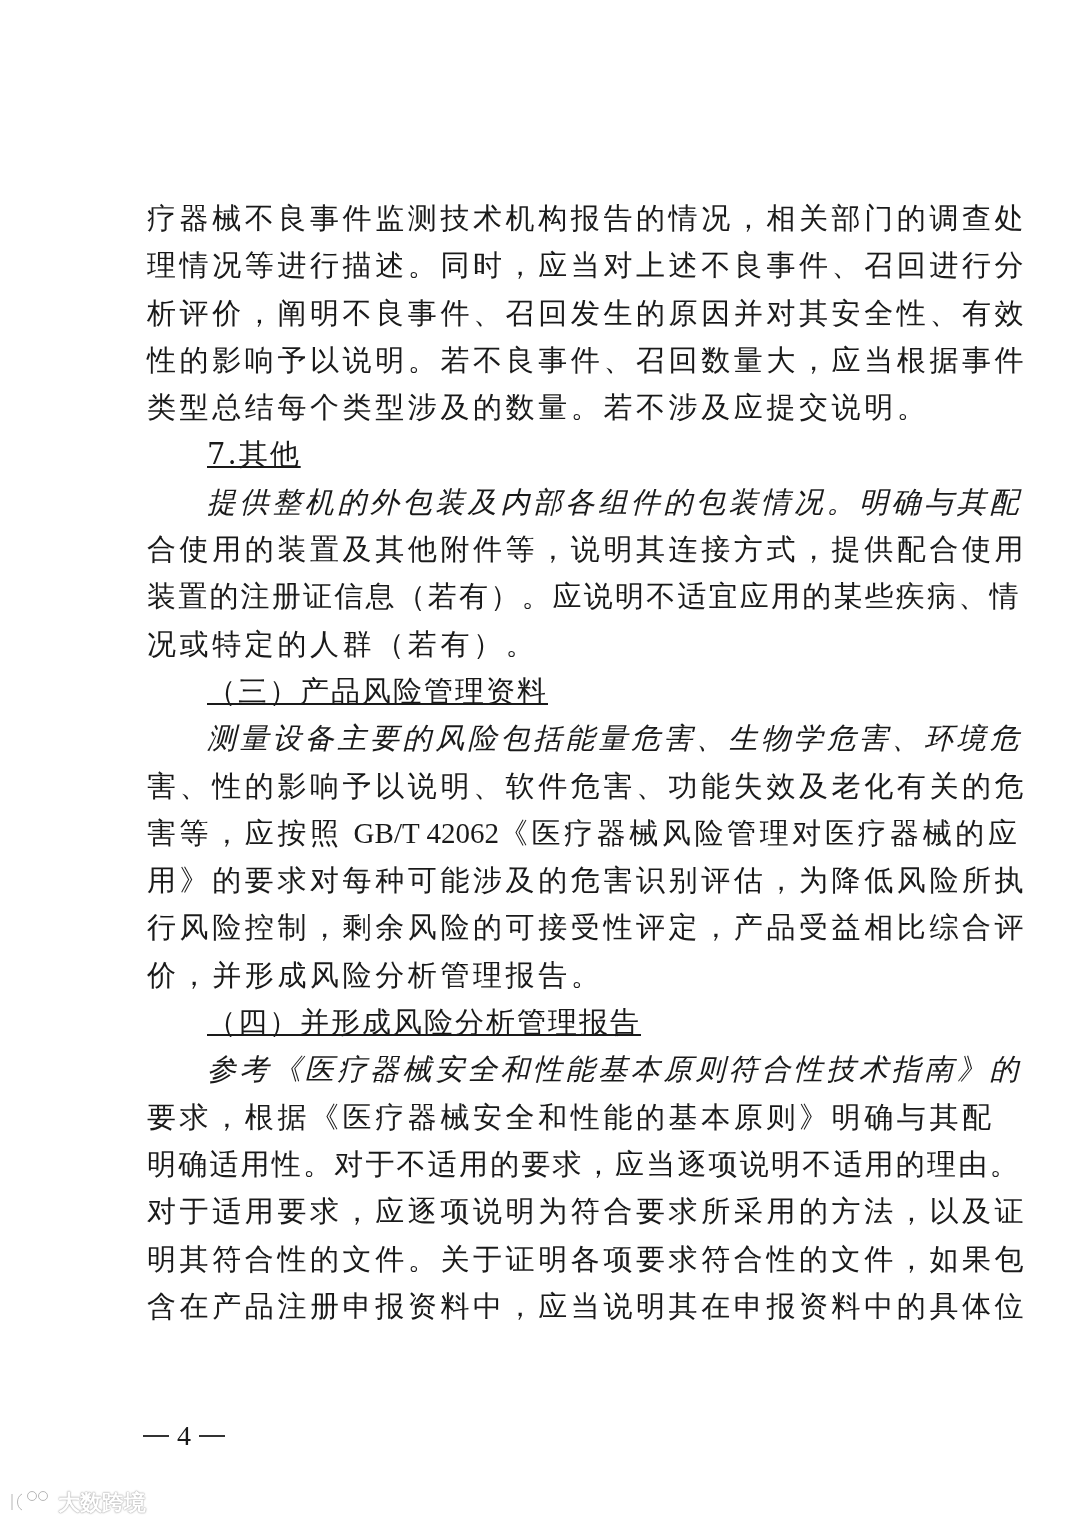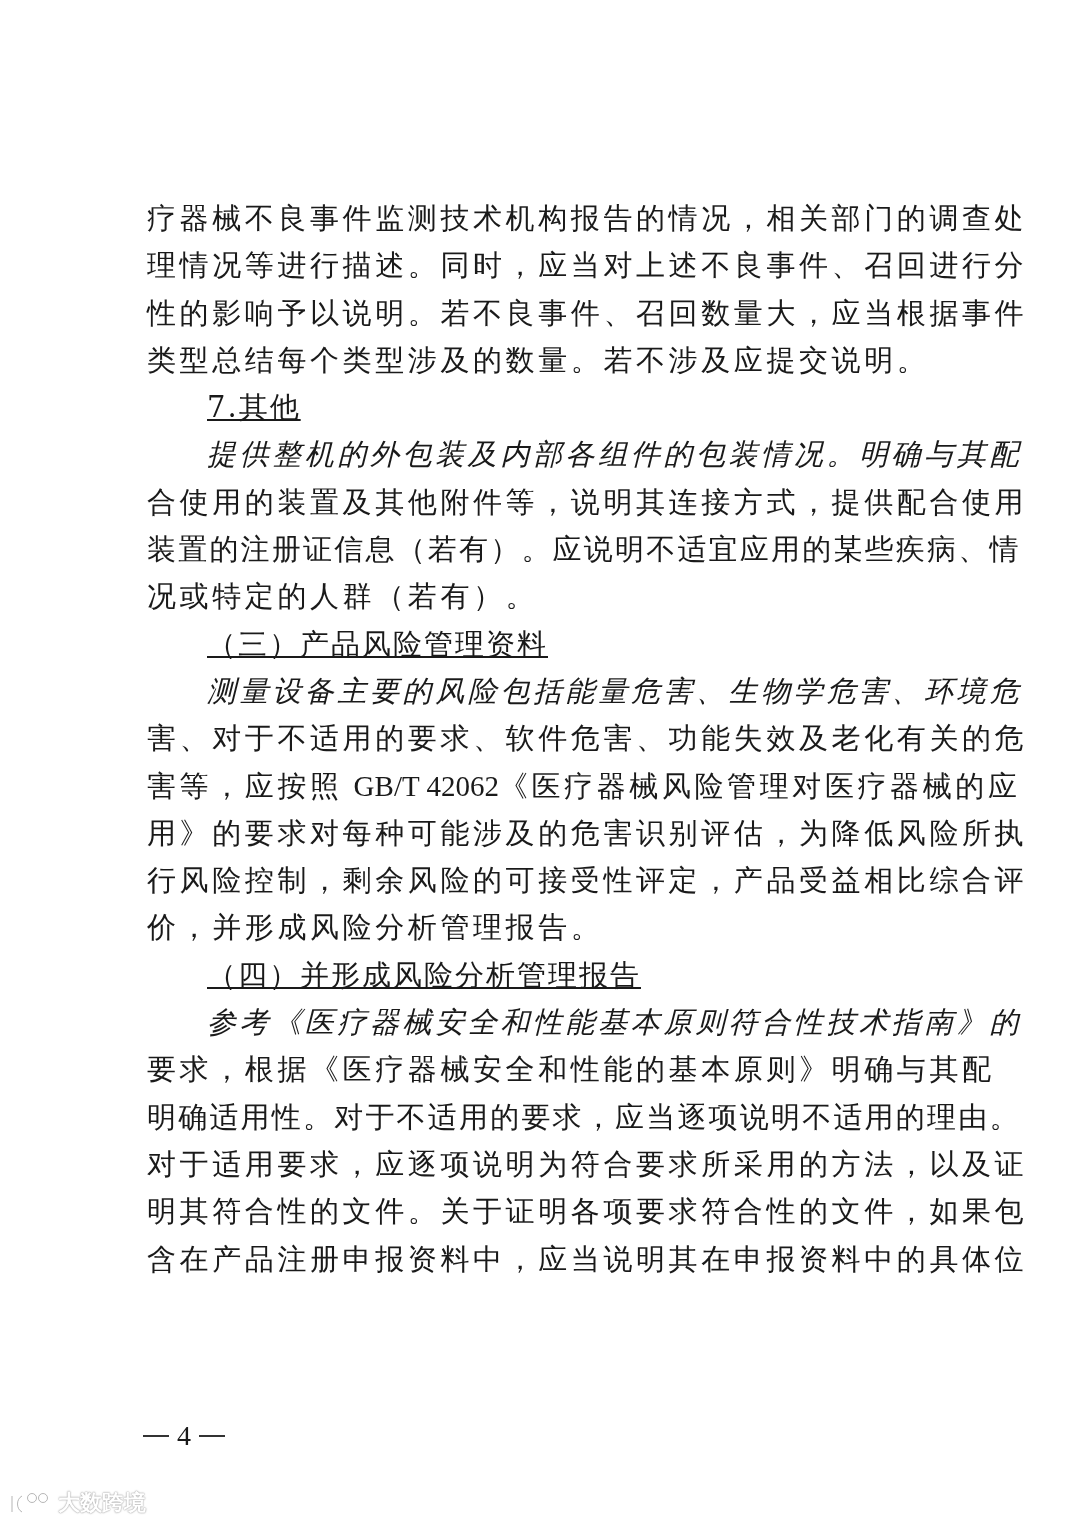--- a/index.html
+++ b/index.html
@@ -58,49 +58,49 @@
     display: inline-block;
     width: 26px;
     height: 1.5px;
     background: #333;
   }
   .watermark {
     position: absolute;
     left: 8px;
     top: 1488px;
     display: flex;
-    align-items: center;
     gap: 6px;
     color: #ffffff;
     font-family: "DejaVu Sans", sans-serif;
     font-size: 22px;
     font-weight: bold;
     text-shadow: 0 0 2px #9a9a9a, 0 0 1px #8a8a8a;
     opacity: 0.9;
   }
   .watermark svg {
     display: block;
   }
 </style>
 </head>
 <body>
 
 <div class="page-body">
   <div class="line">疗器械不良事件监测技术机构报告的情况，相关部门的调查处</div>
   <div class="line">理情况等进行描述。同时，应当对上述不良事件、召回进行分</div>
+  <div class="line">析评价，阐明不良事件、召回发生的原因并对其安全性、有效</div>
   <div class="line">性的影响予以说明。若不良事件、召回数量大，应当根据事件</div>
   <div class="line">类型总结每个类型涉及的数量。若不涉及应提交说明。</div>
   <div class="line heading">7.其他</div>
   <div class="line indent">提供整机的外包装及内部各组件的包装情况。明确与其配</div>
   <div class="line">合使用的装置及其他附件等，说明其连接方式，提供配合使用</div>
   <div class="line" style="letter-spacing:2.2px">装置的注册证信息（若有）。应说明不适宜应用的某些疾病、情</div>
   <div class="line">况或特定的人群（若有）。</div>
   <div class="line heading">（三）产品风险管理资料</div>
   <div class="line indent">测量设备主要的风险包括能量危害、生物学危害、环境危</div>
-  <div class="line">害、对于不适用的要求、软件危害、功能失效及老化有关的危</div>
+  <div class="line">害、性的影响予以说明、软件危害、功能失效及老化有关的危</div>
   <div class="line">
     <span>害等，应按照</span><span class="latin">GB/T 42062</span><span>《医疗器械风险管理对医疗器械的应</span>
   </div>
   <div class="line">用》的要求对每种可能涉及的危害识别评估，为降低风险所执</div>
   <div class="line">行风险控制，剩余风险的可接受性评定，产品受益相比综合评</div>
   <div class="line">价，并形成风险分析管理报告。</div>
   <div class="line heading">（四）并形成风险分析管理报告</div>
   <div class="line indent">参考《医疗器械安全和性能基本原则符合性技术指南》的</div>
   <div class="line">要求，根据《医疗器械安全和性能的基本原则》明确与其配</div>
   <div class="line" style="letter-spacing:2.2px">明确适用性。对于不适用的要求，应当逐项说明不适用的理由。</div>

